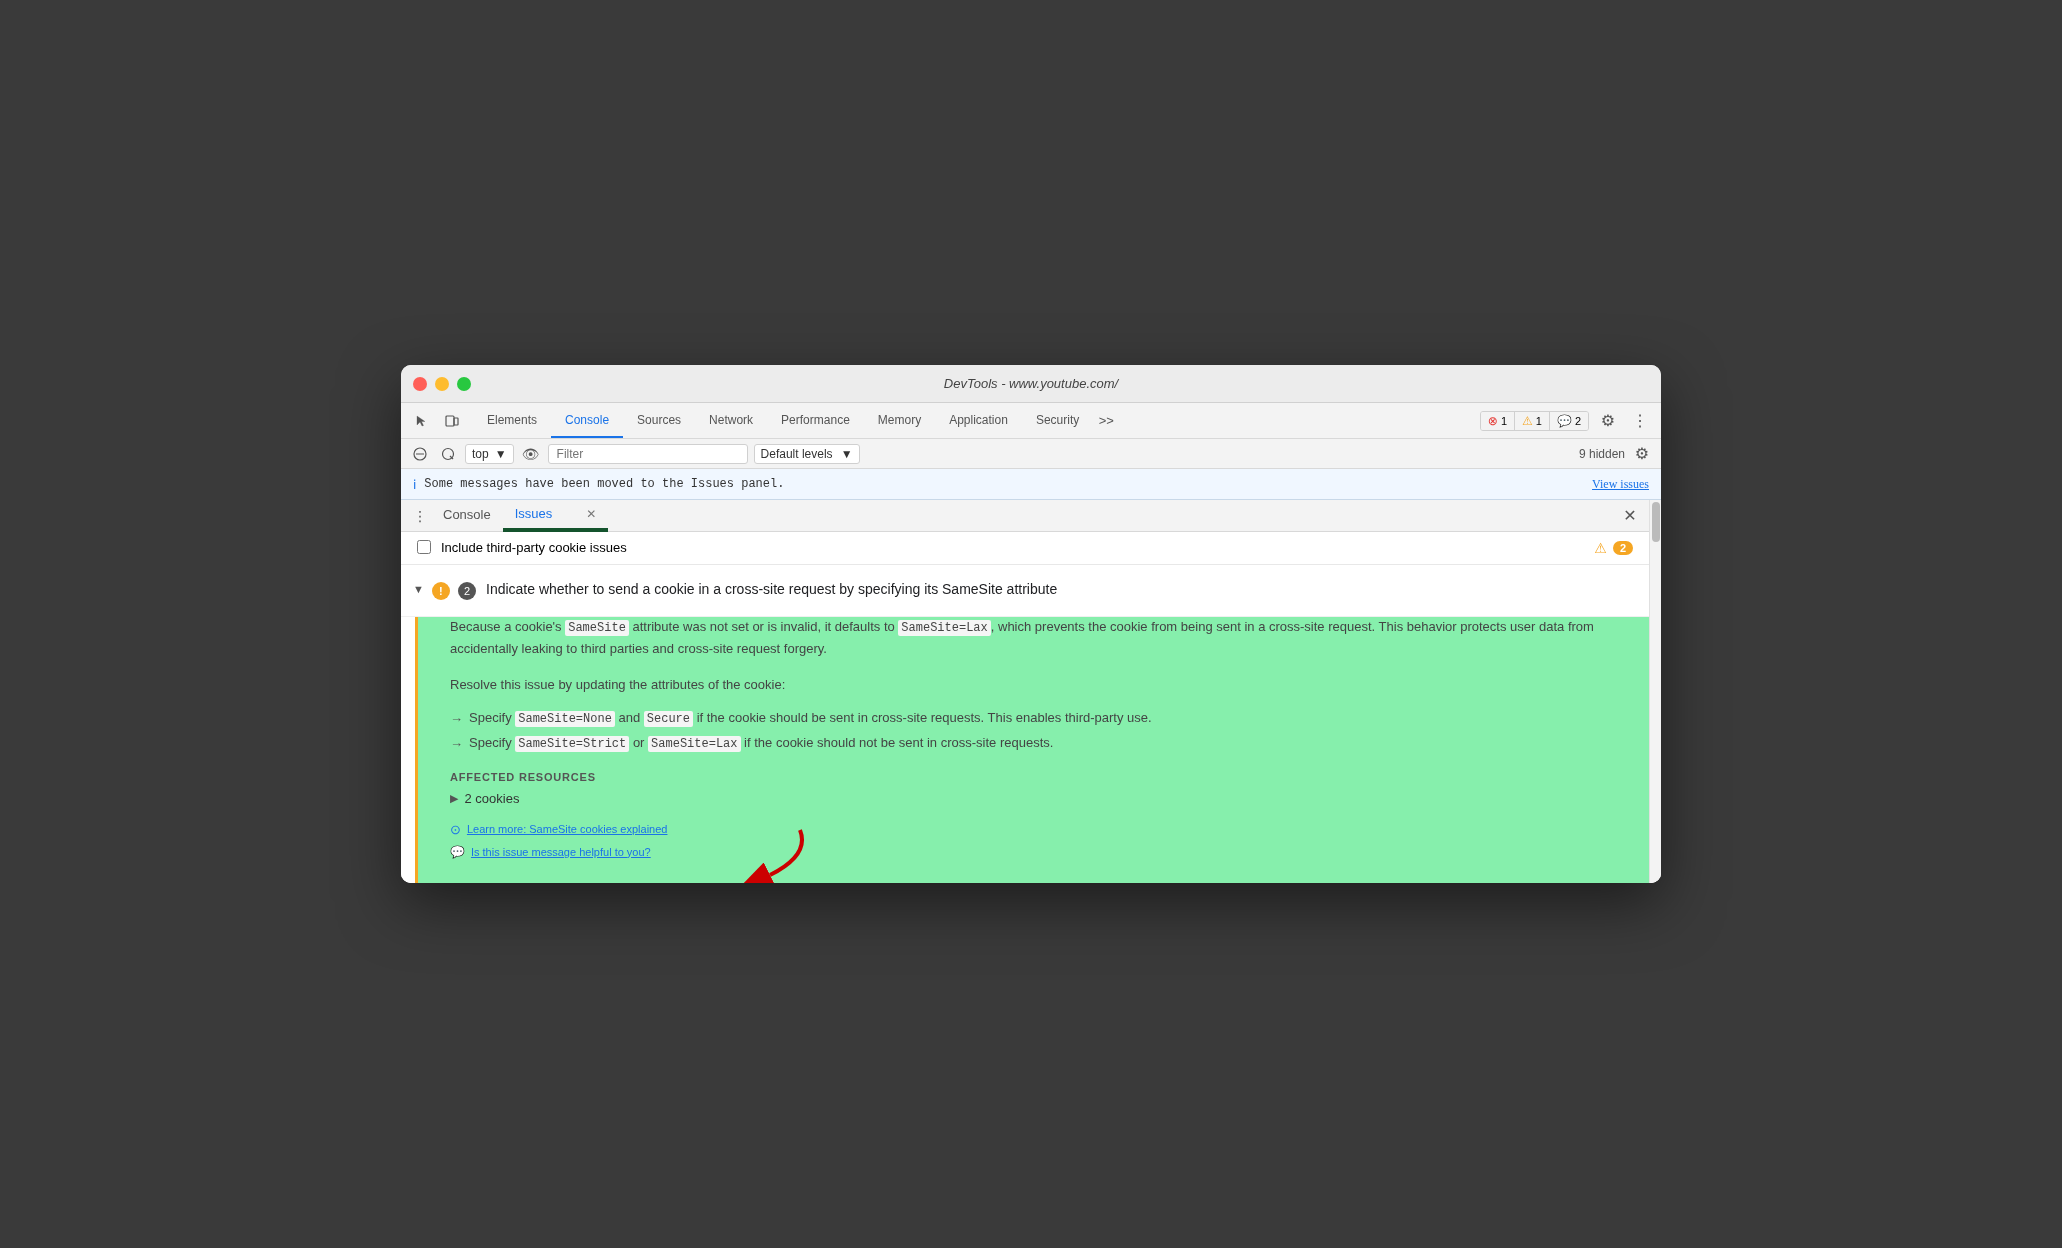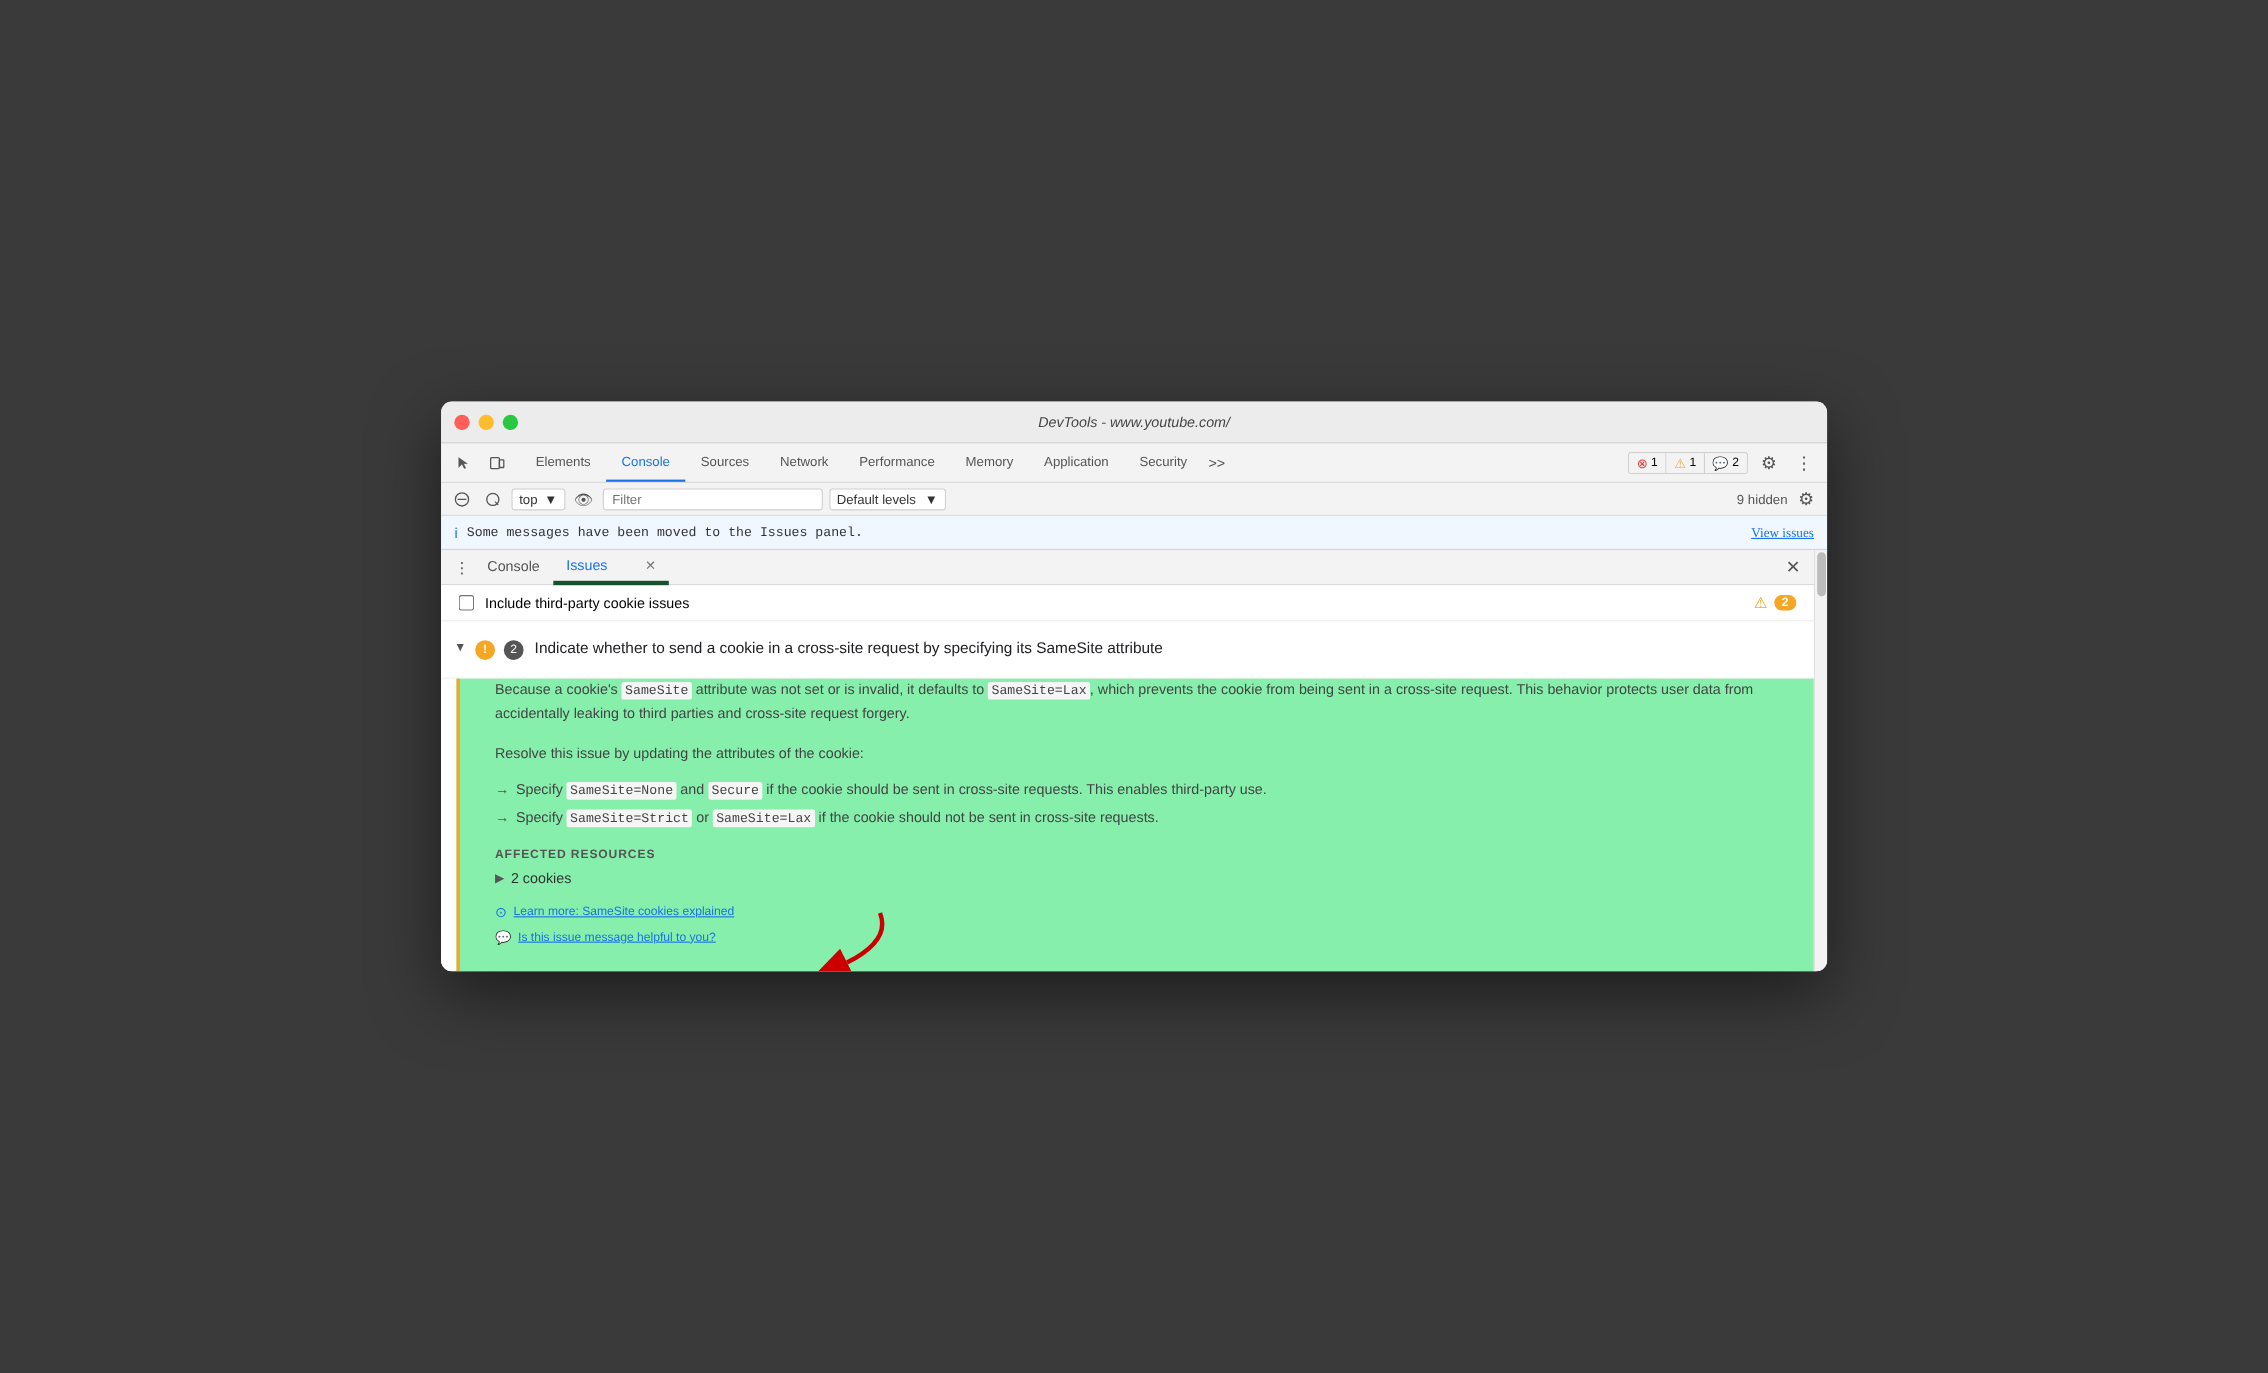--- a/index.html
+++ b/index.html
@@ -297,21 +297,21 @@
     
     .main-content {
       flex: 1;
       overflow: hidden;
     }
     
     .include-bar {
       background: white;
       border-bottom: 1px solid #e8e8e8;
       display: flex;
-      align-items: center;
+      align-items: flex-start;
       padding: 8px 16px;
       gap: 10px;
       font-size: 13px;
     }
     .include-checkbox {
       width: 14px;
       height: 14px;
       cursor: pointer;
     }
     .include-badge {

